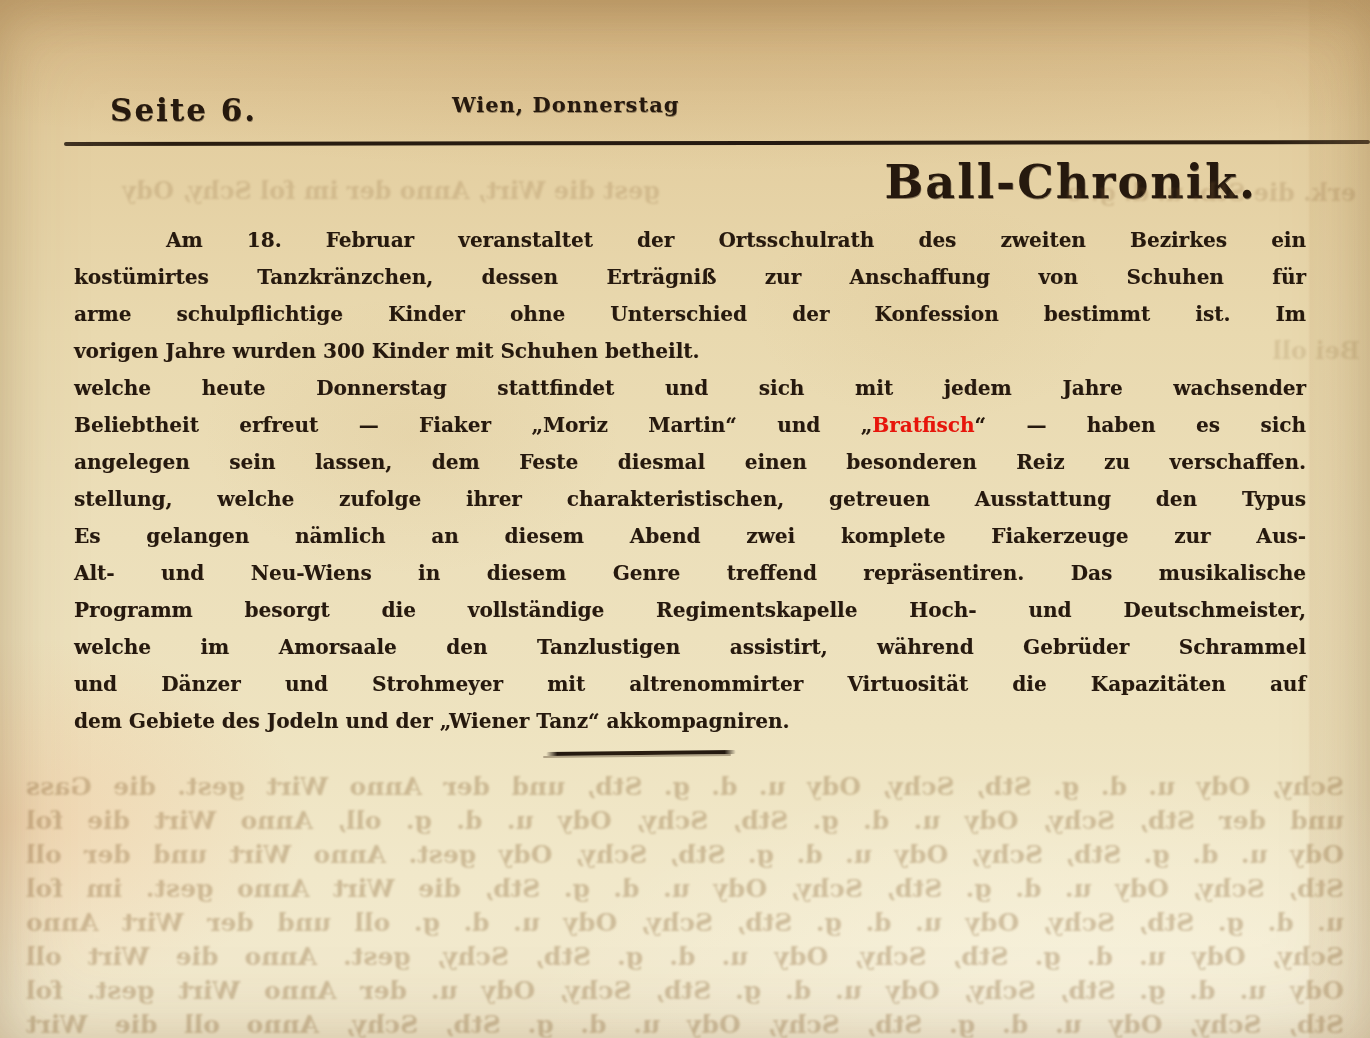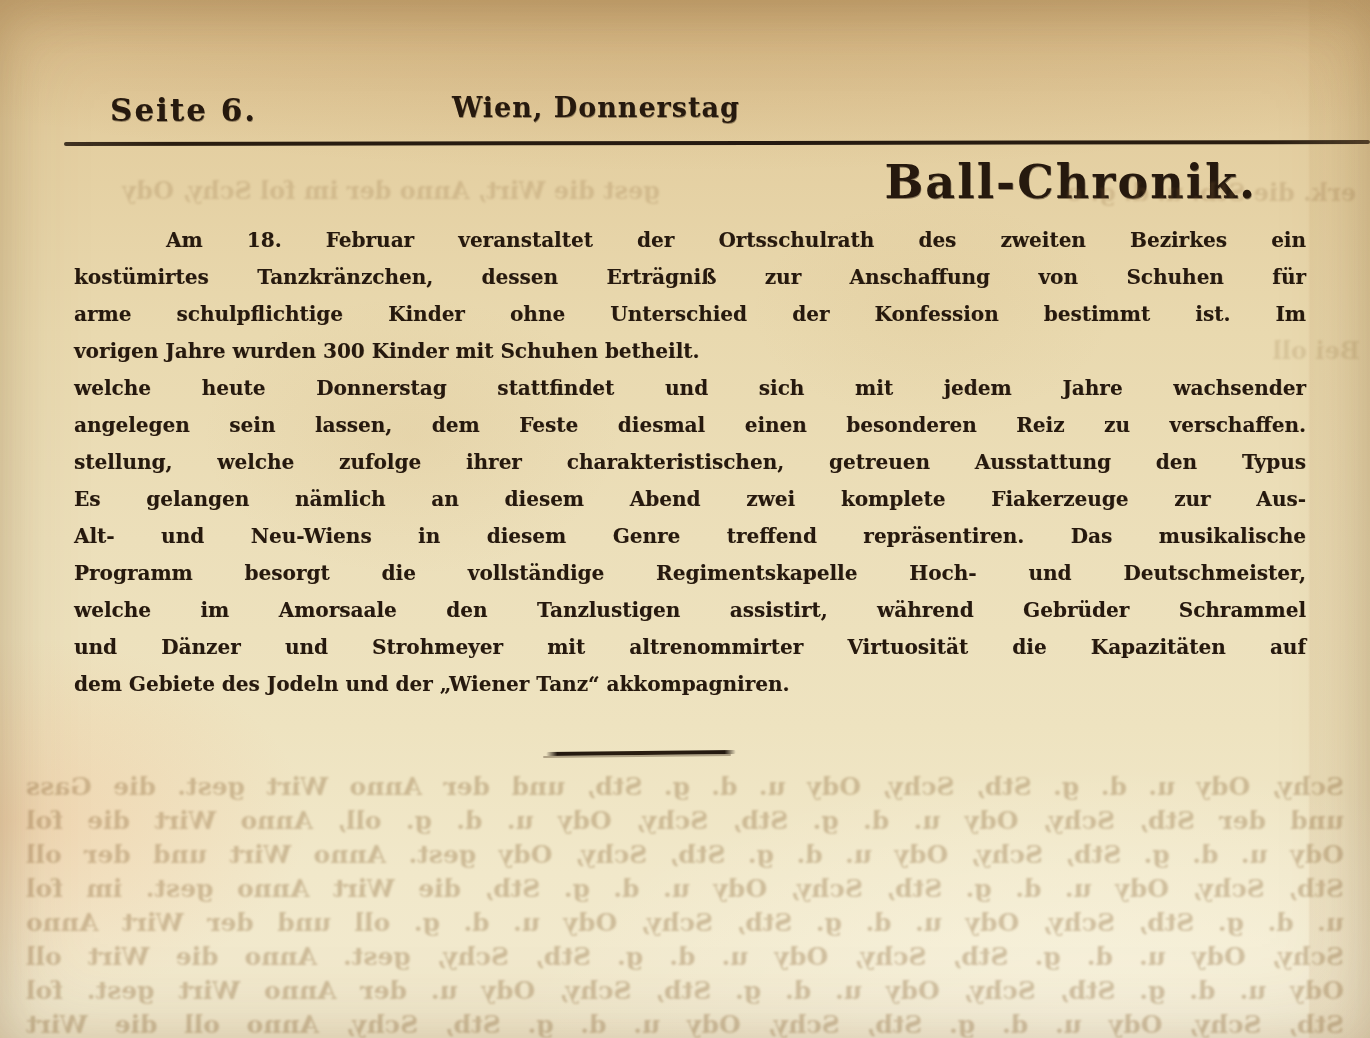--- a/index.html
+++ b/index.html
@@ -24,21 +24,21 @@
   }
 
   
   .page-number{
     position:absolute;left:110px;top:92px;
     font-size:31px;font-weight:700;letter-spacing:2px;
     text-shadow:0.5px 0.5px 0 rgba(35,20,8,0.4);
   }
   .dateline{
     position:absolute;left:452px;top:92px;
-    font-size:27px;font-weight:700;letter-spacing:1px;
+    font-size:21px;font-weight:700;letter-spacing:1px;
     text-shadow:0.5px 0.5px 0 rgba(35,20,8,0.4);
   }
   .header-rule{
     position:absolute;top:141px;left:64px;width:1306px;height:4px;
     background:linear-gradient(90deg, rgba(38,25,14,0.85) 0%, #2a1d10 8%, #241910 55%, #2a1d10 92%, rgba(38,25,14,0.8) 100%);
     border-radius:2px;transform:rotate(-0.08deg);
   }
 
   
   .headline{
@@ -103,20 +103,21 @@
 
     <div>
       <div class="line indent">Am 18. Februar veranstaltet der Ortsschulrath des zweiten Bezirkes ein</div>
       <div class="line">kostümirtes Tanzkränzchen, dessen Erträgniß zur Anschaffung von Schuhen für</div>
       <div class="line">arme schulpflichtige Kinder ohne Unterschied der Konfession bestimmt ist. Im</div>
       <div class="line last">vorigen Jahre wurden 300 Kinder mit Schuhen betheilt.</div>
     </div>
 
     <div>
       <div class="line">welche heute Donnerstag stattfindet und sich mit jedem Jahre wachsender</div>
+      <div class="line"><span>Beliebtheit erfreut — Fiaker „Moriz Martin“ und „</span><span class="red-name">Bratfisch</span><span>“ — haben es sich</span></div>
       <div class="line">angelegen sein lassen, dem Feste diesmal einen besonderen Reiz zu verschaffen.</div>
       <div class="line">stellung, welche zufolge ihrer charakteristischen, getreuen Ausstattung den Typus</div>
       <div class="line">Es gelangen nämlich an diesem Abend zwei komplete Fiakerzeuge zur Aus-</div>
       <div class="line">Alt- und Neu-Wiens in diesem Genre treffend repräsentiren. Das musikalische</div>
       <div class="line">Programm besorgt die vollständige Regimentskapelle Hoch- und Deutschmeister,</div>
       <div class="line">welche im Amorsaale den Tanzlustigen assistirt, während Gebrüder Schrammel</div>
       <div class="line">und Dänzer und Strohmeyer mit altrenommirter Virtuosität die Kapazitäten auf</div>
       <div class="line last">dem Gebiete des Jodeln und der „Wiener Tanz“ akkompagniren.</div>
     </div>
   </div>

